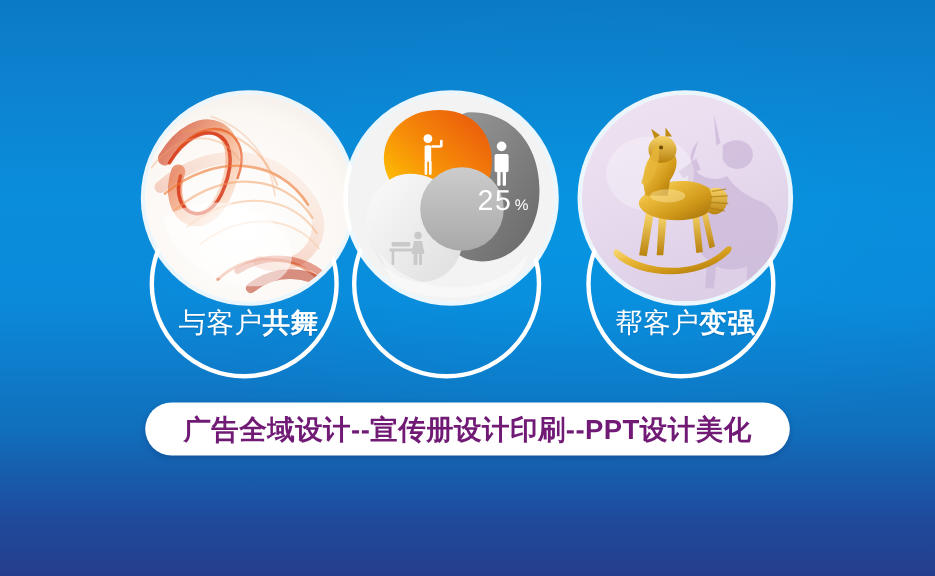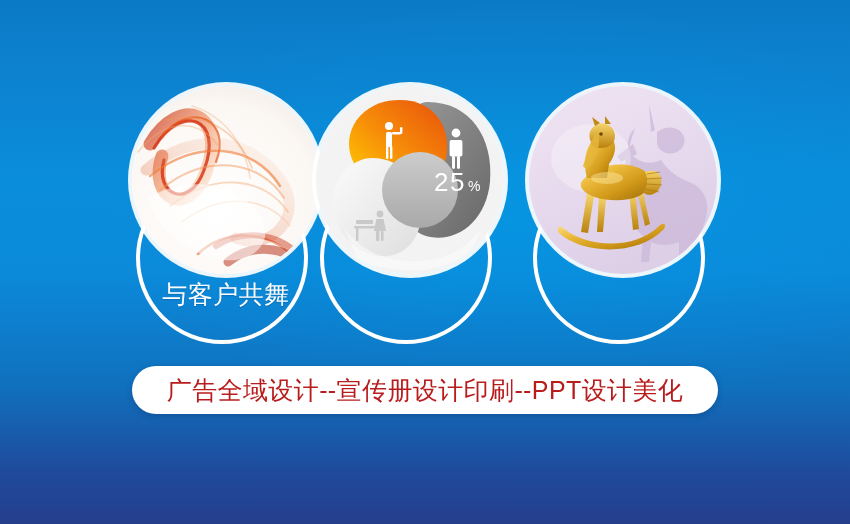--- a/index.html
+++ b/index.html
@@ -87,40 +87,40 @@
     width: 196px;
     text-align: center;
     color: #ffffff;
     font-size: 25px;
     line-height: 44px;
     letter-spacing: 0.5px;
     white-space: nowrap;
     text-shadow: 0 1px 1px rgba(0, 40, 90, 0.22);
   }
   .card-label .lead { font-weight: 400; }
-  .card-label .emph { font-weight: 400; }
+  .card-label .emph { font-weight: 700; }
 
   
   .banner {
     position: absolute;
     left: 132px;
     top: 366px;
     width: 586px;
     height: 48px;
     background: #ffffff;
     border-radius: 24px;
     box-shadow: 0 2px 6px rgba(0, 25, 70, 0.22);
     display: flex;
     align-items: center;
     justify-content: center;
   }
   .banner-text {
-    color: #b91c1c;
+    color: #701a75;
     font-size: 25px;
-    font-weight: 400;
+    font-weight: 700;
     letter-spacing: 0.4px;
     white-space: nowrap;
   }
 </style>
 </head>
 <body>
 
 <div class="stage">
 
   <div class="cards">
@@ -311,20 +311,23 @@
               <path d="M117 98 L133 99"></path>
                 <path d="M116 103 L130 106"></path>
             </g>
 
             <circle cx="72" cy="48" r="1.8" fill="#6e4a05"></circle>
 
             <ellipse cx="78" cy="92" rx="16" ry="6" fill="#ffeaa4" opacity="0.45"></ellipse>
           </g>
         </svg>
       </div>
+      <div class="card-label">
+        <span class="lead">帮客户</span><span class="emph">变强</span>
+      </div>
     </div>
 
   </div>
 
   <div class="banner">
     <span class="banner-text">广告全域设计--宣传册设计印刷--PPT设计美化</span>
   </div>
 
 </div>
 

